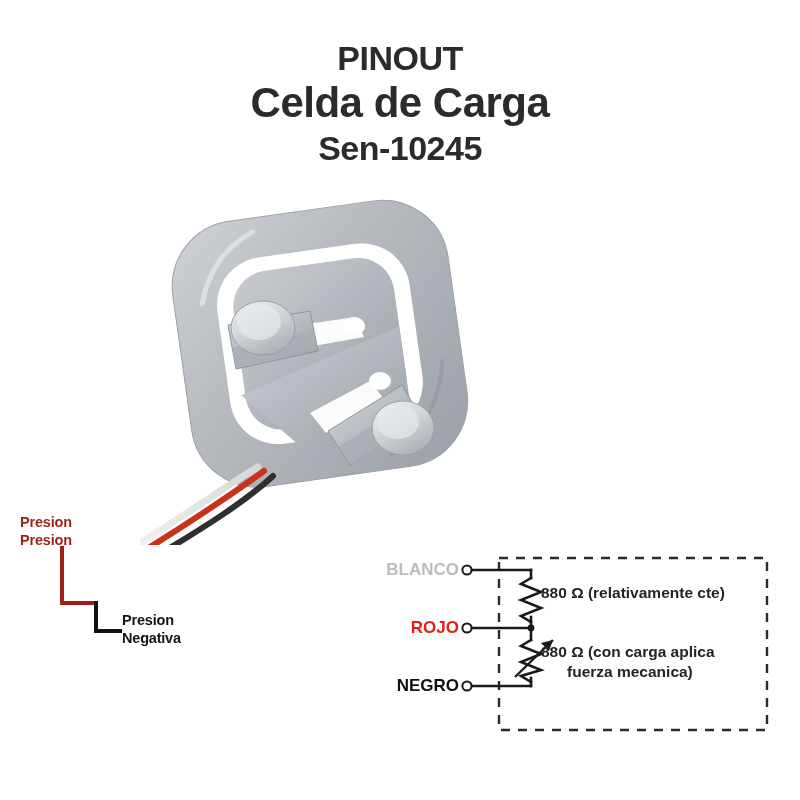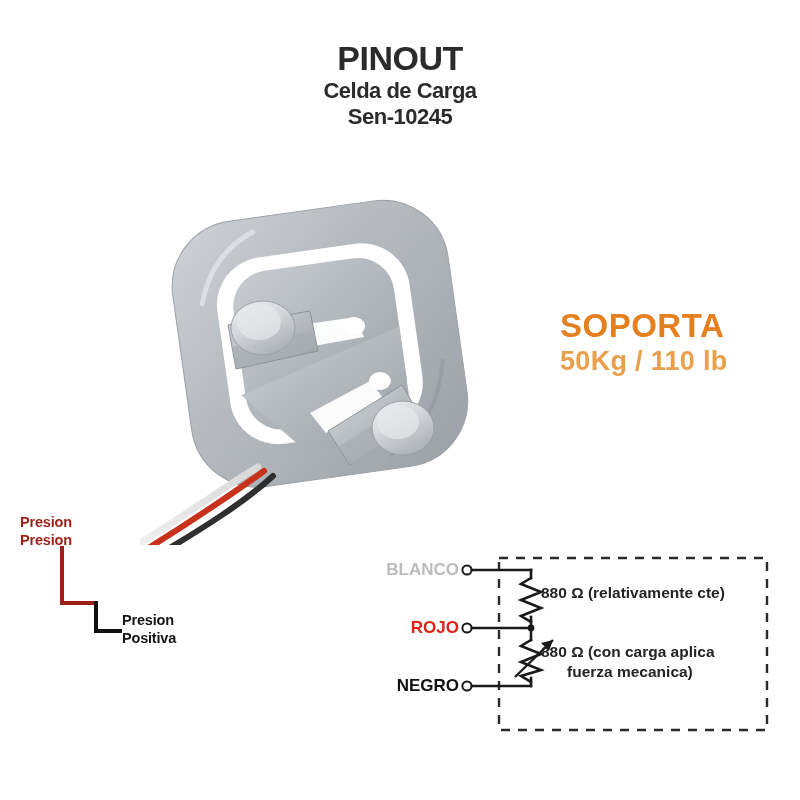--- a/index.html
+++ b/index.html
@@ -25,22 +25,22 @@
     width: 800px;
     text-align: center;
     color: #2b2b2b;
   }
   .title-line {
     font-weight: 700;
     letter-spacing: -0.5px;
     line-height: 1.18;
   }
   .title-1 { font-size: 34px; }
-  .title-2 { font-size: 22px; }
-  .title-3 { font-size: 22px; }
+  .title-2 { font-size: 42px; }
+  .title-3 { font-size: 34px; }
 
   
   .soporta-block {
     position: absolute;
     left: 560px;
     top: 308px;
     text-align: left;
   }
   .soporta-main {
     font-size: 33px;
@@ -194,40 +194,36 @@
       </g>
 
       <g fill="none" stroke-linecap="round">
         <path d="M 118 282 C 88 300 52 326 -22 372" stroke="url(#whiteWire)" stroke-width="7"></path>
         <path d="M 124 286 C 96 306 60 332 -16 378" stroke="#c8311c" stroke-width="6"></path>
         <path d="M 133 291 C 108 314 70 340 -6 384" stroke="#2f2f2f" stroke-width="6"></path>
       </g>
     </svg>
   </div>
 
-  <div class="soporta-block">
-    <div class="soporta-main">SOPORTA</div>
-    <div class="soporta-sub">50Kg / 110 lb</div>
-  </div>
 
   <svg class="leader-svg" width="260" height="180" viewBox="0 0 260 180">
 
     <polyline points="62,58 62,113 96,113" fill="none" stroke="#9d1f17" stroke-width="4" stroke-linecap="square" stroke-linejoin="miter"></polyline>
 
     <polyline points="96,113 96,141 120,141" fill="none" stroke="#111111" stroke-width="4" stroke-linecap="square" stroke-linejoin="miter"></polyline>
   </svg>
 
   <div class="presion-pos">
     <div>Presion</div>
     <div>Presion</div>
   </div>
 
   <div class="presion-neg">
     <div>Presion</div>
-    <div>Positiva</div>
+    <div>Negativa</div>
   </div>
 
   <div class="circuit-wrap">
     <svg class="circuit-svg" width="420" height="210" viewBox="0 0 420 210">
 
       <rect x="128" y="13" width="268" height="172" fill="none" stroke="#2a2a2a" stroke-width="2.4" stroke-dasharray="9 8"></rect>
 
       <text class="lbl lbl-blanco" x="88" y="30" text-anchor="end">BLANCO</text>
       <text class="lbl lbl-rojo" x="88" y="88" text-anchor="end">ROJO</text>
       <text class="lbl lbl-negro" x="88" y="146" text-anchor="end">NEGRO</text>

